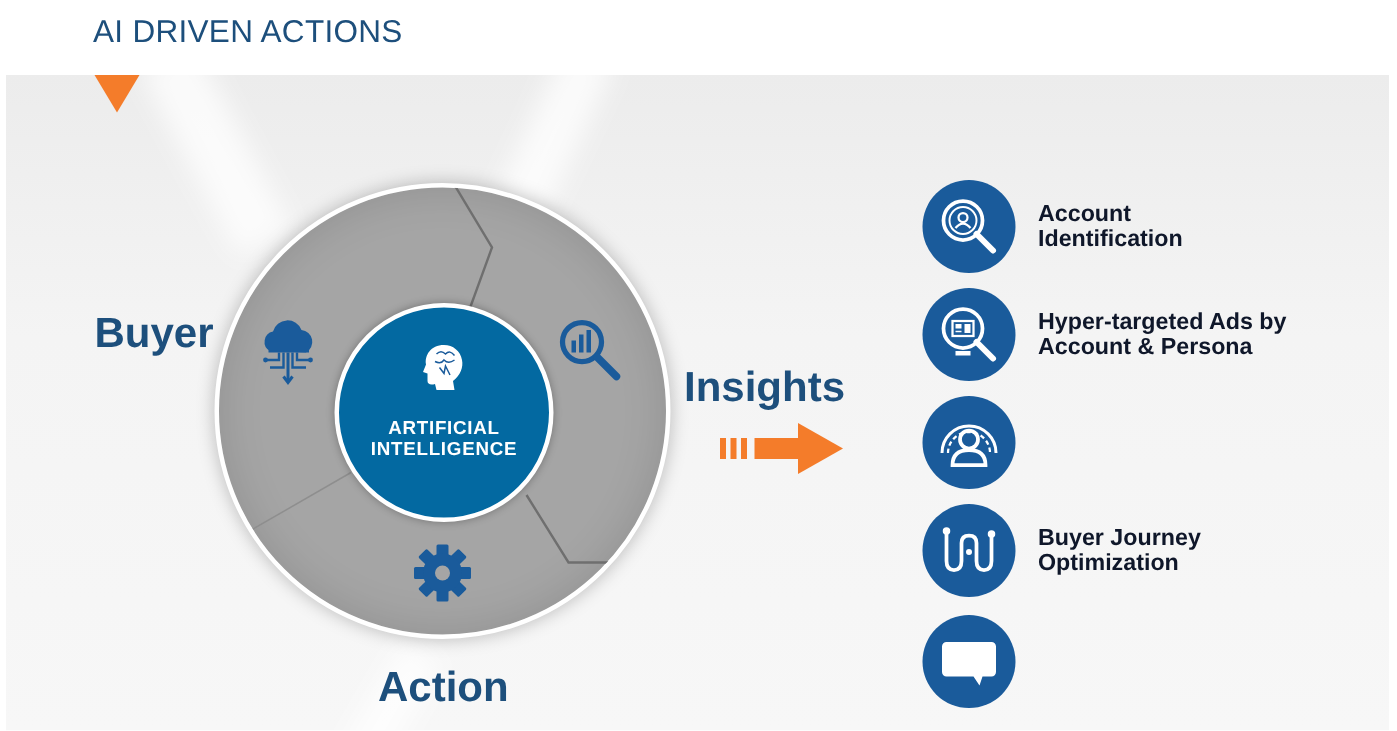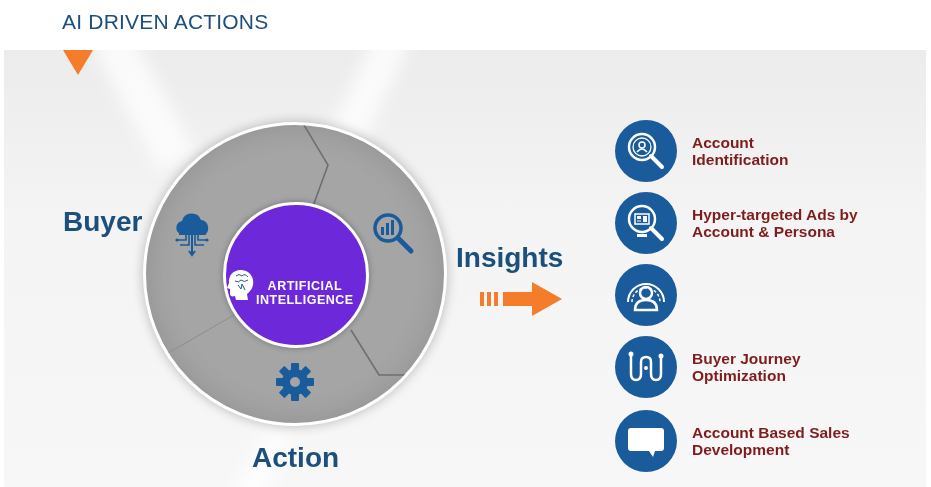--- a/index.html
+++ b/index.html
@@ -30,23 +30,23 @@
   .outer-ring {
     position: absolute; left: 143px; top: 122px; width: 304px; height: 304px;
     border-radius: 50%; background: #a5a5a5;
     border: 3px solid #ffffff;
     box-shadow: 0 0 12px rgba(0,0,0,0.25), inset 0 0 30px rgba(0,0,0,0.12);
     overflow: hidden;
   }
   .outer-ring svg.seams { position: absolute; left: 0; top: 0; }
   .inner-core {
     position: absolute; left: 223px; top: 202px; width: 146px; height: 146px;
-    border-radius: 50%; background: #6d28d9; border: 3px solid #ffffff;
+    border-radius: 50%; background: #0369a1; border: 3px solid #ffffff;
     box-shadow: 0 0 6px rgba(0,0,0,0.3);
-    display: flex; flex-direction: row; align-items: center; justify-content: flex-start;
+    display: flex; flex-direction: column; align-items: center; justify-content: flex-start;
     padding-top: 24px;
   }
   .core-label {
     color: #ffffff; font-weight: bold; font-size: 12.5px; line-height: 14px;
     text-align: center; letter-spacing: 0.5px; margin-top: 12px;
   }
 
   .ring-icon { position: absolute; }
   .stage-label {
     position: absolute; font-weight: bold; font-size: 28px; color: #1d4f7c;
@@ -58,21 +58,21 @@
   .action-item {
     position: absolute; left: 0; height: 62px; width: 300px;
     display: flex; align-items: center;
   }
   .action-icon {
     width: 62px; height: 62px; border-radius: 50%; background: #1a5b9b;
     flex: 0 0 62px; display: flex; align-items: center; justify-content: center;
   }
   .action-label {
     margin-left: 15px; font-weight: bold; font-size: 15.5px; line-height: 17px;
-    color: #7f1d1d; white-space: pre-line;
+    color: #0f172a; white-space: pre-line;
   }
 </style>
 </head>
 <body>
 
 <div class="page-title">AI DRIVEN ACTIONS</div>
 
 <div class="panel">
   <div class="streak s1"></div>
   <div class="streak s2"></div>
@@ -212,16 +212,14 @@
     <div class="action-label">Buyer Journey
 Optimization</div>
   </div>
 
   <div class="action-item" style="top:290px;">
     <div class="action-icon">
       <svg width="46" height="46" viewBox="0 0 46 46">
         <path d="M8 10 h30 a3 3 0 0 1 3 3 v17 a3 3 0 0 1 -3 3 h-6 l-2 6 l-4 -6 h-18 a3 3 0 0 1 -3 -3 v-17 a3 3 0 0 1 3 -3 z" fill="#fff"></path>
       </svg>
     </div>
-    <div class="action-label">Account Based Sales
-Development</div>
   </div>
 </div>
 
 </body></html>

